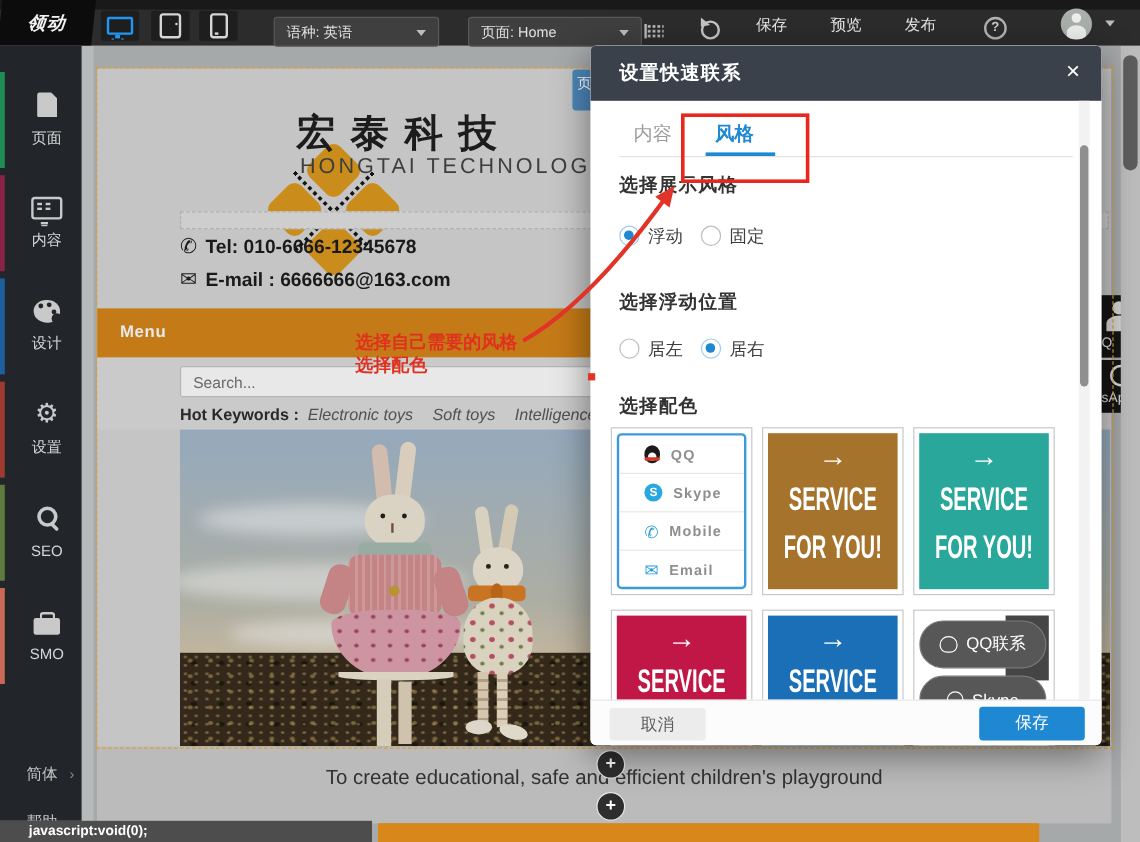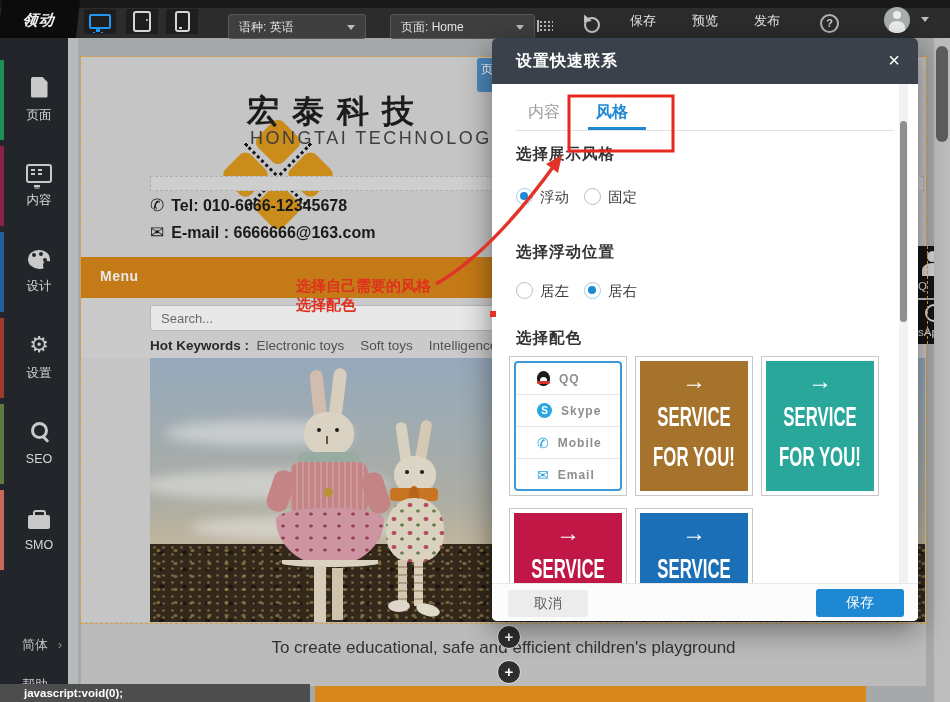--- a/index.html
+++ b/index.html
@@ -70,21 +70,21 @@
   #nav-ph{position:absolute;left:150px;top:176px;width:772px;height:13px;background:#e3e3e3;border:1px dashed #c2c2c2;z-index:2;}
   .contact-line{position:absolute;left:150px;z-index:2;font-size:16px;font-weight:bold;color:#1d1d1d;}
   .contact-line .glyph{font-weight:normal;margin-right:7px;font-size:17px;}
   #menubar{position:absolute;left:81px;top:257px;width:845px;height:41px;background:#d8871a;z-index:2;}
   #menu-label{position:absolute;left:19px;top:11px;color:#fff;font-weight:bold;font-size:14px;letter-spacing:.5px;}
   #searchband{position:absolute;left:81px;top:298px;width:845px;height:60px;background:#dedede;z-index:2;}
   #search-input{position:absolute;left:69px;top:7px;width:558px;height:26px;border:1px solid #c8c8c8;border-radius:2px;
                 background:#fff;font-size:13px;color:#555;padding:0 10px;box-sizing:border-box;outline:none;font-family:"Liberation Sans",sans-serif;}
   #hotkw{position:absolute;left:69px;top:40px;font-size:13.5px;color:#5a5a5a;white-space:nowrap;}
   #hotkw b{color:#2e2e2e;}
-  #hotkw span{margin-right:16px;}
+  #hotkw span{margin-right:16px;font-style:italic;}
 
   
   #photo{position:absolute;left:150px;top:358px;width:775px;height:264px;overflow:hidden;z-index:2;
          background:linear-gradient(180deg,#a4bacf 0%,#bfc0b4 55%,#d6c8ad 72%);}
   .cloud{position:absolute;background:rgba(255,255,255,.55);border-radius:50%;filter:blur(6px);}
   #wall{position:absolute;left:0;bottom:0;width:775px;height:78px;background:#3a2d1d;
         background-image:radial-gradient(rgba(200,170,95,.55) 1.5px,transparent 2.6px),
                          radial-gradient(rgba(228,208,150,.4) 1px,transparent 2px),
                          radial-gradient(rgba(0,0,0,.45) 2px,transparent 3.2px);
         background-size:17px 13px,9px 7px,23px 17px;}
@@ -391,20 +391,33 @@
         <span class="sv-arrow">→</span>
         <span class="sv-line sv-l1">SERVICE</span>
       </div>
     </div>
     <div class="swatch" style="left:143px;top:470px;">
       <div class="sw-inner service-inner" style="background:#1a6fb7;">
         <span class="sv-arrow">→</span>
         <span class="sv-line sv-l1">SERVICE</span>
       </div>
     </div>
+    <div class="swatch" style="left:269px;top:470px;">
+      <div class="sw-inner gray-inner">
+        <div class="dk-rect"></div>
+        <div class="pill" style="top:4px;">
+          <span class="ic-qq-outline"></span>
+          <span>QQ联系</span>
+        </div>
+        <div class="pill" style="top:50px;">
+          <span class="ic-circle-outline"></span>
+          <span>Skype</span>
+        </div>
+      </div>
+    </div>
 
     <div id="m-footer">
       <button id="btn-cancel">取消</button>
       <button id="btn-save">保存</button>
     </div>
     <div id="m-scroll">
       <div class="thumb"></div>
     </div>
   </div>
 

